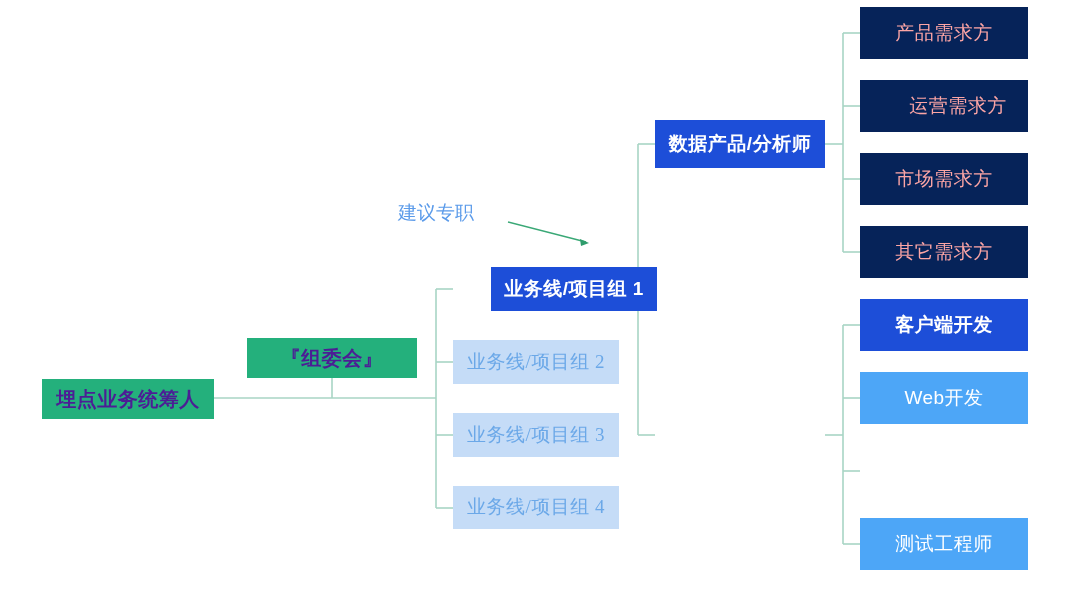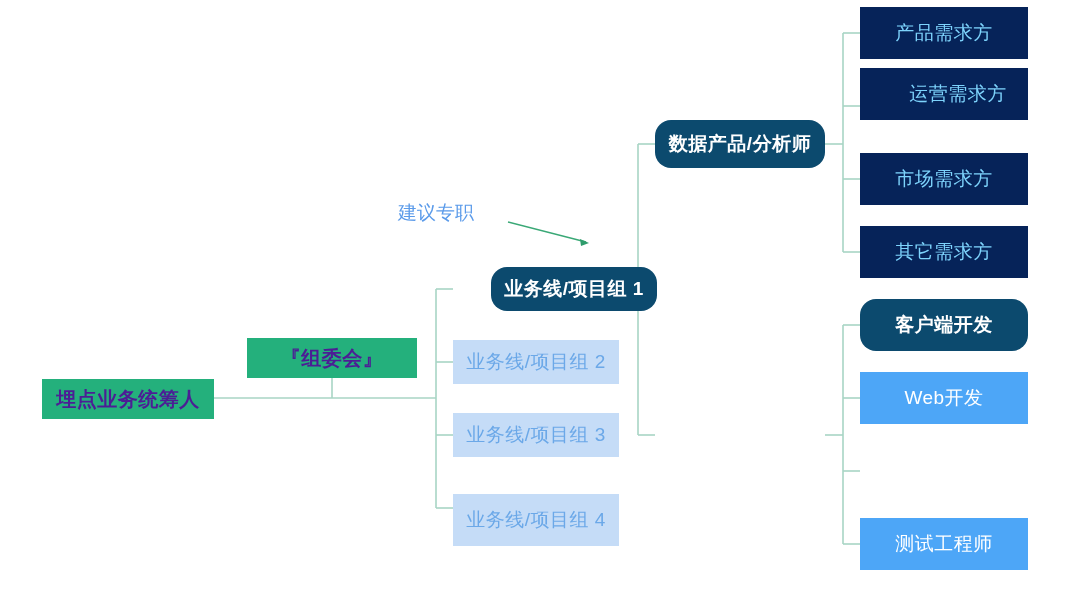--- a/index.html
+++ b/index.html
@@ -37,41 +37,41 @@
     letter-spacing: 0.5px;
   }
   
   .n-green {
     background: #24b07c;
     color: #4c1d95;
     font-weight: bold;
     font-size: 20px;
   }
   .n-blue-strong {
-    background: #0c4a6e;
+    background: #1d4ed8;
     color: #ffffff;
     font-weight: bold;
     font-size: 19px;
-    border-radius: 16px;
   }
   .n-blue-plain {
     background: #4da6f7;
     color: #ffffff;
     font-weight: normal;
     font-size: 19px;
   }
   .n-blue-light {
     background: #c5dcf7;
     color: #6ba8e8;
     font-weight: normal;
     font-size: 19px;
+    font-family: Liberation Serif, serif;
   }
   .n-navy {
     background: #062359;
-    color: #7dd3fc;
+    color: #fca5a5;
     font-weight: normal;
     font-size: 19px;
   }
   .annotation {
     position: absolute;
     color: #5b9bea;
     font-size: 19px;
     white-space: nowrap;
   }
 </style>
@@ -118,26 +118,26 @@
     </g>
   </svg>
 
   <div class="node n-green" style="left: 42px; top: 379px; width: 172px; height: 40px;">埋点业务统筹人</div>
 
   <div class="node n-green" style="left: 247px; top: 338px; width: 170px; height: 40px;">『组委会』</div>
 
   <div class="node n-blue-strong" style="left: 453px; top: 267px; width: 166px; height: 44px; margin-left: 38px;">业务线/项目组 1</div>
   <div class="node n-blue-light" style="left: 453px; top: 340px; width: 166px; height: 44px;">业务线/项目组 2</div>
   <div class="node n-blue-light" style="left: 453px; top: 413px; width: 166px; height: 44px;">业务线/项目组 3</div>
-  <div class="node n-blue-light" style="left: 453px; top: 486px; width: 166px; height: 52px; margin-top: 8px;">业务线/项目组 4</div>
+  <div class="node n-blue-light" style="left: 453px; top: 486px; width: 166px; height: 43px;">业务线/项目组 4</div>
 
   <div class="node n-blue-strong" style="left: 655px; top: 120px; width: 170px; height: 48px;">数据产品/分析师</div>
 
   <div class="node n-navy" style="left: 860px; top: 7px; width: 168px; height: 52px;">产品需求方</div>
-  <div class="node n-navy" style="left: 860px; top: 68px; width: 168px; height: 52px; padding-left: 28px;">运营需求方</div>
+  <div class="node n-navy" style="left: 860px; top: 80px; width: 168px; height: 52px; padding-left: 28px;">运营需求方</div>
   <div class="node n-navy" style="left: 860px; top: 153px; width: 168px; height: 52px;">市场需求方</div>
   <div class="node n-navy" style="left: 860px; top: 226px; width: 168px; height: 52px;">其它需求方</div>
 
   <div class="node n-blue-strong" style="left: 860px; top: 299px; width: 168px; height: 52px;">客户端开发</div>
   <div class="node n-blue-plain" style="left: 860px; top: 372px; width: 168px; height: 52px;">Web开发</div>
   <div class="node n-blue-plain" style="left: 860px; top: 518px; width: 168px; height: 52px;">测试工程师</div>
 
   <div class="annotation" style="left: 398px; top: 200px;">建议专职</div>
 
 </div>

